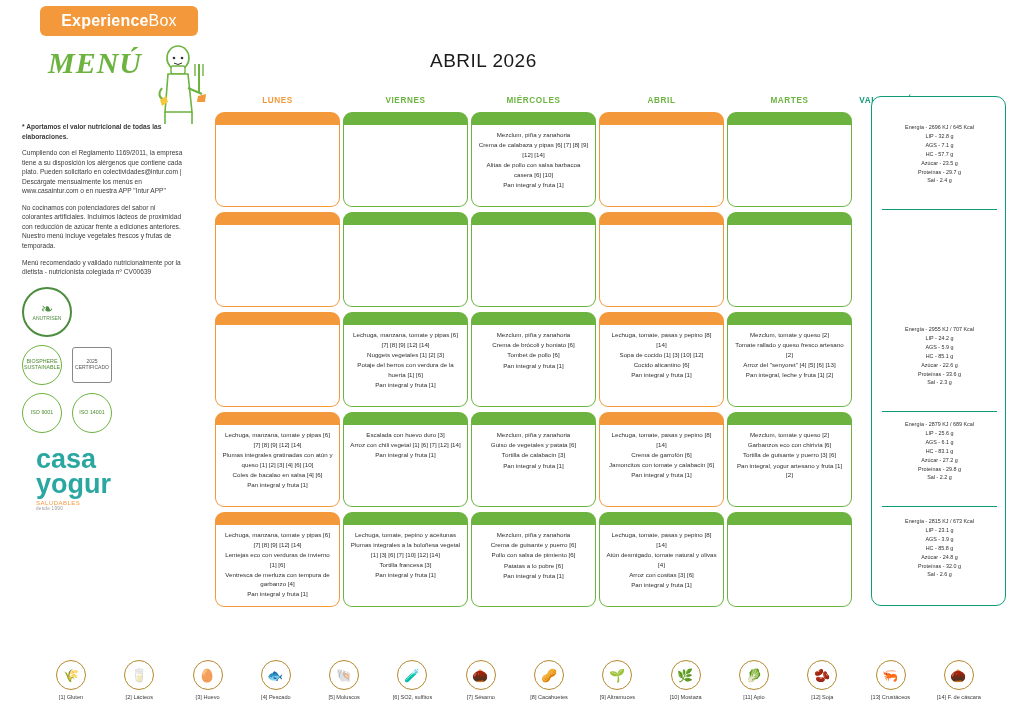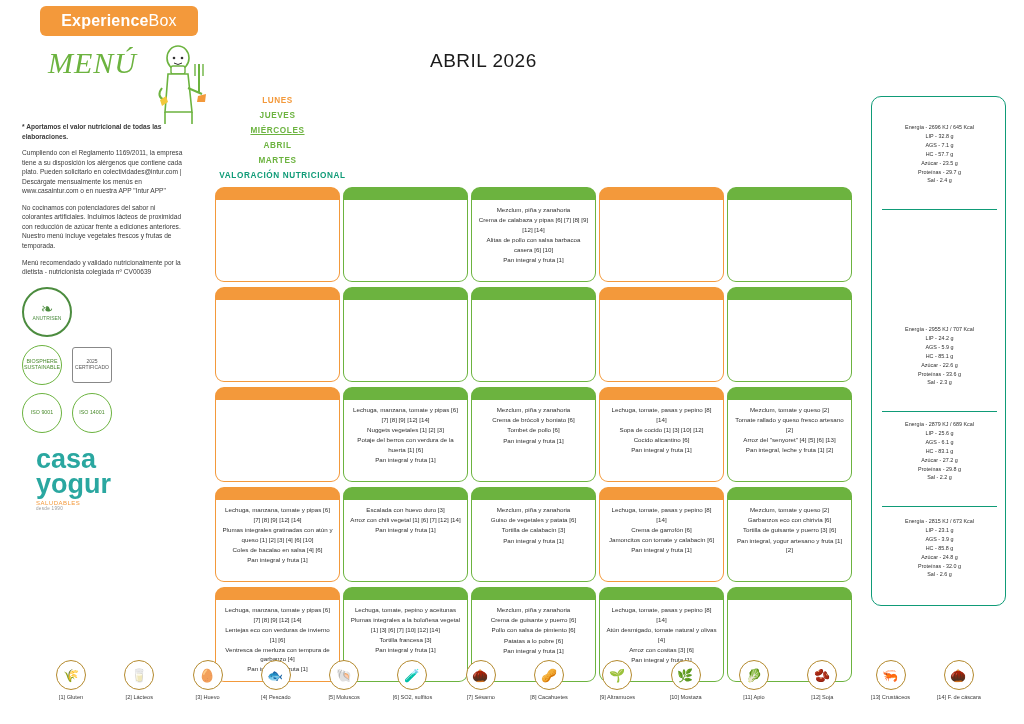--- a/index.html
+++ b/index.html
@@ -13,21 +13,21 @@
   
   .sidebar{position:absolute;left:22px;top:6px;width:190px;}
   .logo-box{
     background:#f3993b;border-radius:6px;width:158px;height:30px;
     display:flex;align-items:center;justify-content:center;margin-left:18px;
   }
   .logo-text{color:#fff;font-size:16px;font-weight:bold;letter-spacing:.2px;}
   .logo-text .thin{font-weight:normal;}
   .menu-word{
     margin-top:10px;margin-left:26px;color:#6cb33f;font-size:30px;
-    font-weight:normal;font-style:italic;font-family:"Liberation Serif",serif;
+    font-weight:bold;font-style:italic;font-family:"Liberation Serif",serif;
     letter-spacing:1px;
   }
   .chef{position:absolute;left:130px;top:38px;width:64px;height:86px;}
   .legal{margin-top:42px;font-size:6.6px;line-height:1.45;color:#3a3a3a;width:165px;}
   .legal p{margin:0 0 7px 0;}
   .legal b{font-weight:bold;}
   .certs{margin-top:10px;width:175px;}
   .cert-row{display:flex;align-items:center;gap:10px;margin-bottom:8px;}
   .cert-circle{
     width:40px;height:40px;border-radius:50%;border:1.6px solid #6cb33f;
@@ -56,27 +56,26 @@
   
   .cal-title{
     position:absolute;left:430px;top:50px;font-size:19px;font-weight:normal;color:#1b1b1b;
     letter-spacing:.5px;
   }
 
   
   .cal{position:absolute;left:215px;top:96px;width:795px;}
   .dayhead{
     display:flex;
-    flex-direction:column;
   }
   .dayhead div{
     width:125px;margin-right:3px;text-align:center;font-size:8.2px;font-weight:bold;
     letter-spacing:.6px;padding-bottom:6px;
   }
-  .dh-lun{color:#f3993b;} .dh-mar{color:#6cb33f;} .dh-mie{color:#6cb33f;text-decoration:underline;}
+  .dh-lun{color:#f3993b;} .dh-mar{color:#6cb33f;} .dh-mie{color:#6cb33f;}
   .dh-jue{color:#6cb33f;} .dh-vie{color:#6cb33f;}
   .dh-val{width:135px !important;color:#0f9b77;line-height:1.25;}
 
   .grid{position:relative;}
   .week{display:flex;margin-bottom:5px;}
   .cell{
     width:125px;margin-right:3px;height:95px;border-radius:9px;
     border:1.4px solid #f3993b;border-top-width:13px;position:relative;
     box-sizing:border-box;background:#fff;overflow:hidden;
   }
@@ -180,21 +179,21 @@
       <div class="ci-sub">SALUDABLES</div>
       <div class="ci-sub2">desde 1990</div>
     </div>
   </div>
 
   <div class="cal-title">ABRIL 2026</div>
 
   <div class="cal">
     <div class="dayhead">
       <div class="dh-lun">LUNES</div>
-      <div class="dh-mar">JUEVES</div>
+      <div class="dh-mar">VIERNES</div>
       <div class="dh-mie">MIÉRCOLES</div>
       <div class="dh-jue">ABRIL</div>
       <div class="dh-vie">MARTES</div>
       <div class="dh-val">VALORACIÓN NUTRICIONAL</div>
     </div>
 
     <div class="grid" id="grid">
         <div class="week">
           <div class="cell empty"></div>
           <div class="cell green empty"></div>

